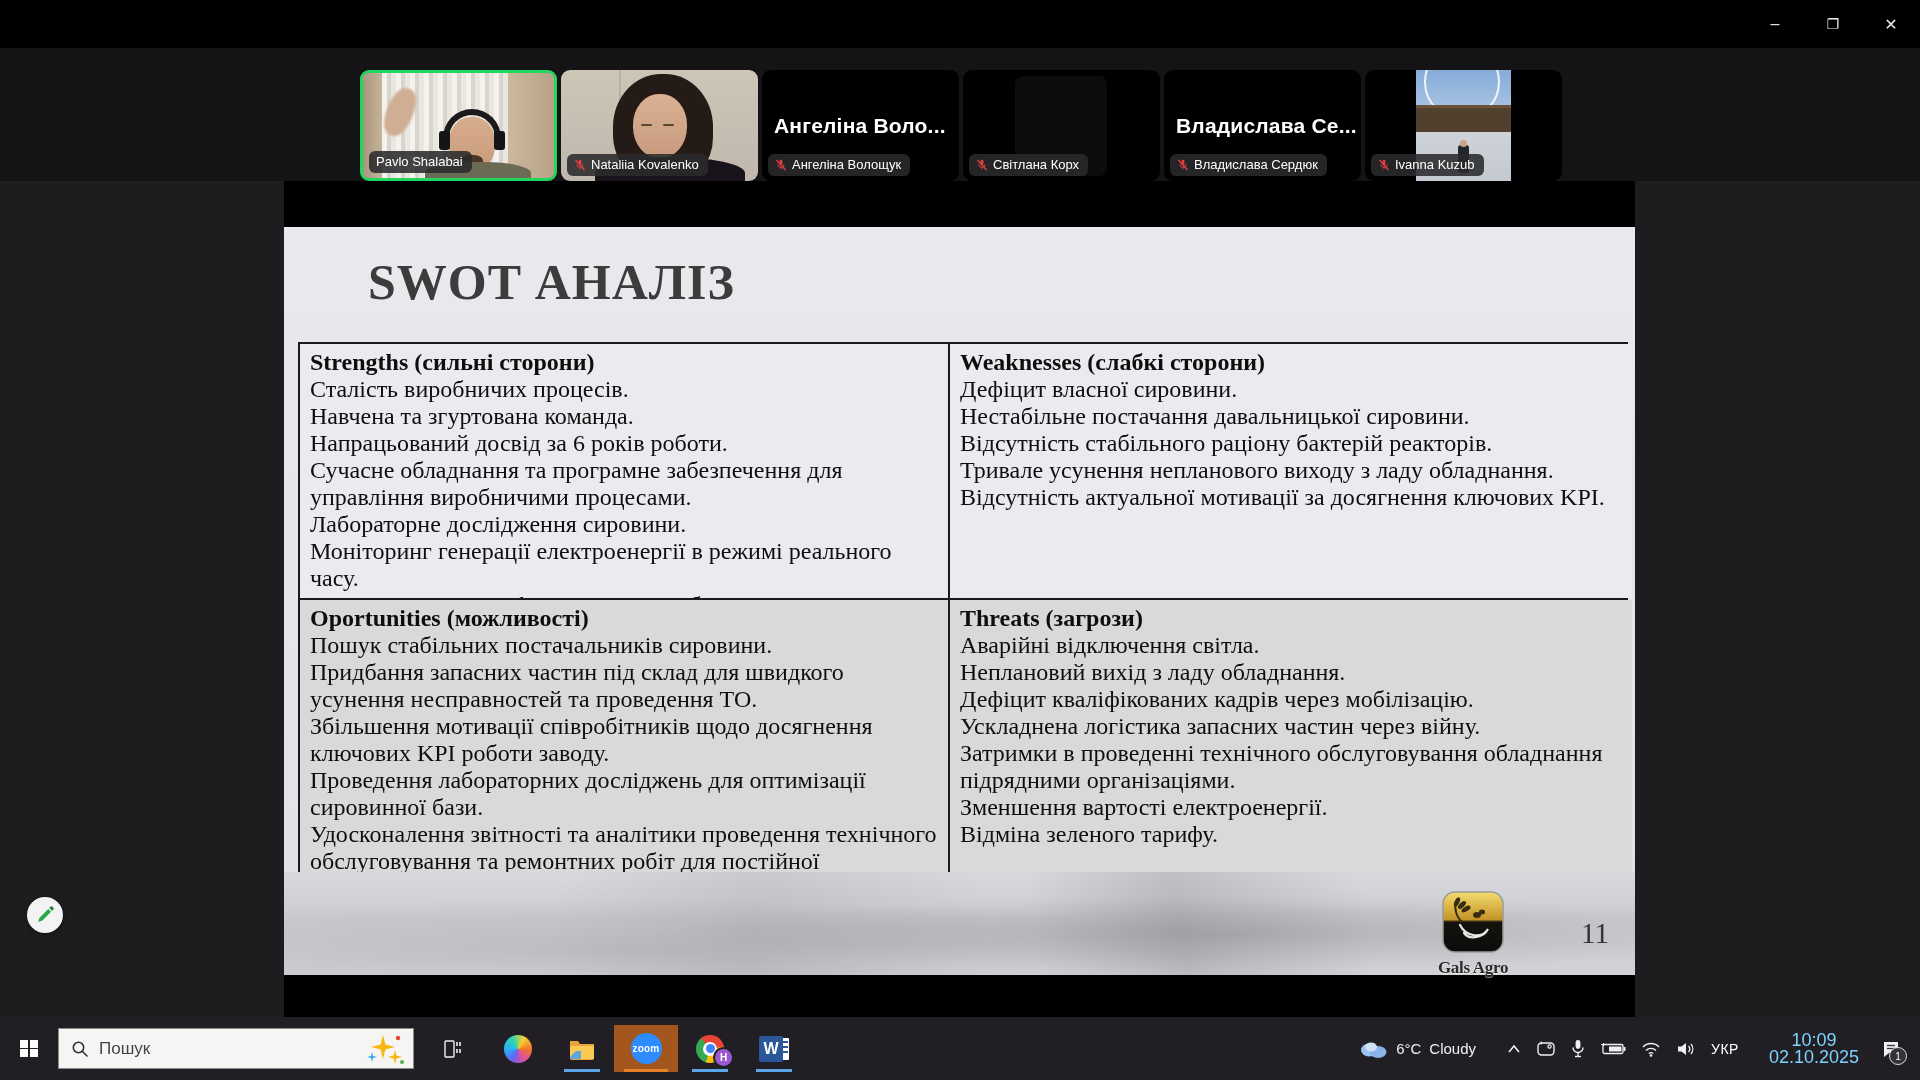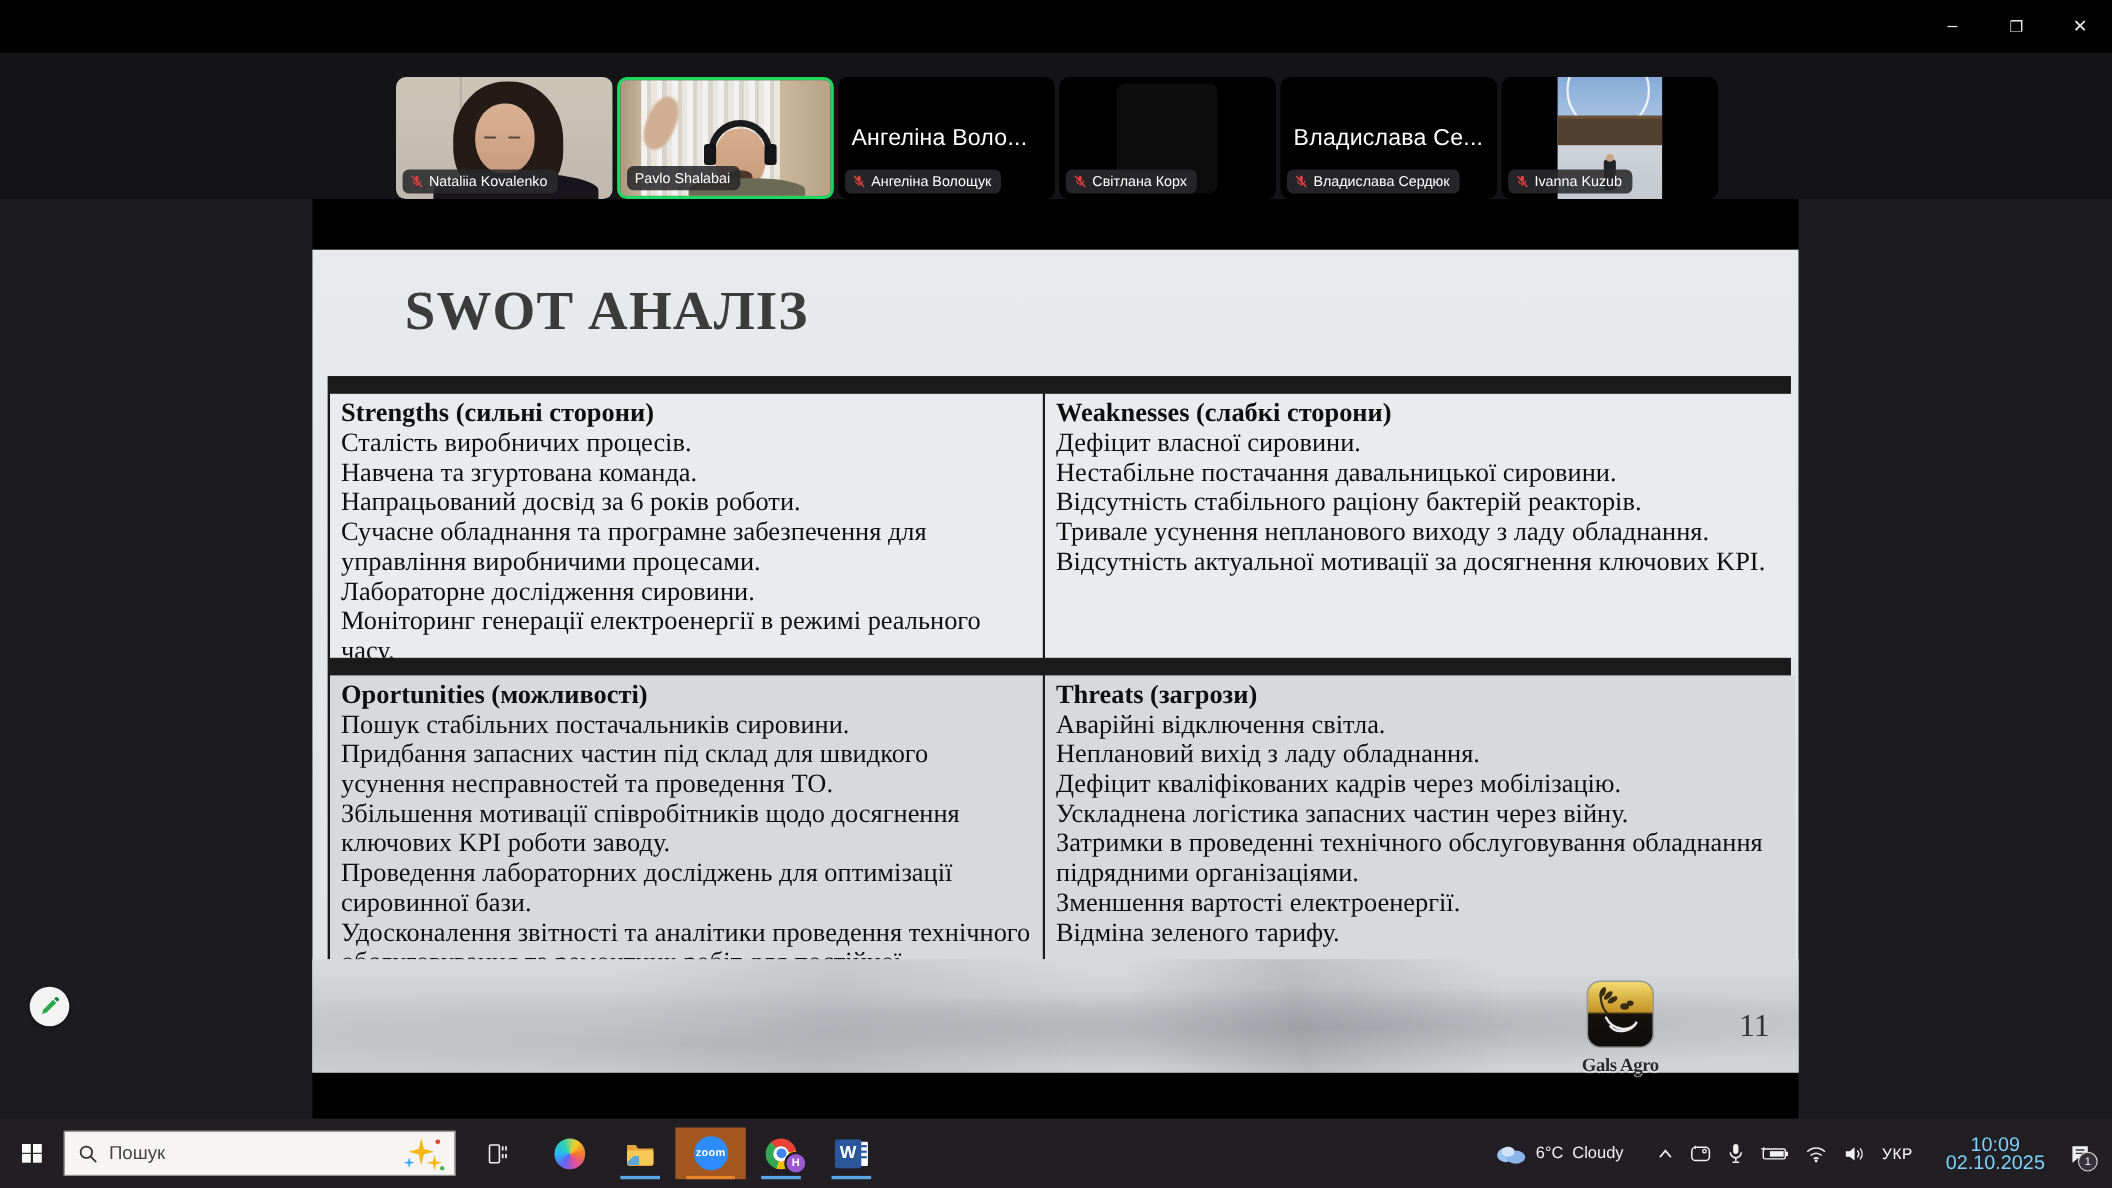--- a/index.html
+++ b/index.html
@@ -15,21 +15,21 @@
 
   
   .strip{position:absolute;top:48px;left:0;right:0;height:133px;background:#141416;}
   .tiles{position:absolute;left:360px;bottom:0;display:flex;gap:4px;}
   .tile{position:relative;width:197px;height:111px;background:#000;border-radius:9px;overflow:hidden;box-sizing:border-box;}
   .tile.active{border:3px solid #1fd75f;}
   .nametag{position:absolute;left:6px;bottom:5px;display:flex;align-items:center;gap:5px;
     background:rgba(42,42,44,.88);border-radius:6px;padding:3px 9px 4px 7px;max-width:180px;}
   .nametag span{color:#fff;font-size:13px;white-space:nowrap;}
   .display-name{position:absolute;inset:0;display:flex;align-items:center;padding-left:12px;
-    color:#fff;font-size:21px;font-weight:400;letter-spacing:.2px;}
+    color:#fff;font-size:21px;font-weight:700;letter-spacing:.2px;}
   
   .v1{position:absolute;inset:0;background:linear-gradient(#cdc5b6,#c0b8ae);}
   .v1 .seam{position:absolute;left:58px;top:0;width:2px;height:100%;background:rgba(0,0,0,.1);}
   .v1 .hair{position:absolute;left:52px;top:4px;width:100px;height:110px;background:#241b16;border-radius:48% 48% 42% 45%;}
   .v1 .face{position:absolute;left:72px;top:24px;width:54px;height:64px;background:linear-gradient(#dab194,#c89a7d);border-radius:48%;}
   .v1 .eye{position:absolute;width:11px;height:2px;background:#5a4634;border-radius:2px;top:54px;}
   .v1 .shoulders{position:absolute;left:34px;bottom:-8px;width:150px;height:32px;background:#19141c;border-radius:50% 50% 0 0;}
   
   .v2{position:absolute;inset:0;background:#ddd8d0;}
   .v2 .cl{position:absolute;left:0;top:0;width:10%;height:100%;background:linear-gradient(90deg,#a8977e,#c5b49a);}
@@ -56,21 +56,21 @@
   
   .share{position:absolute;top:181px;left:0;right:0;bottom:47px;background:#1d1d20;}
   .share-black{position:absolute;left:284px;width:1351px;top:0;bottom:0;background:#000;}
   .slide{position:absolute;left:284px;top:46px;width:1351px;height:748px;
     background:linear-gradient(#e8eaed,#dfe1e4);font-family:"Liberation Serif",serif;}
   .slide-title{position:absolute;left:84px;top:26px;font-size:50px;font-weight:bold;color:#3c3c3c;letter-spacing:1px;}
   .swot{position:absolute;left:14px;top:115px;width:1330px;height:530px;display:grid;
     grid-template-columns:648px 682px;grid-template-rows:254px 276px;
     border:2px solid #1a1a1a;box-sizing:border-box;background:#1a1a1a;grid-gap:2px;}
   .cell{background:#e9ebee;padding:4px 8px 0 10px;overflow:hidden;color:#0e0e0e;
-    font-size:24px;line-height:27px;margin-top:14px;}
+    font-size:24px;line-height:27px;}
   .cell.shaded{background:#d7d9db;}
   .cell-header{font-weight:bold;line-height:28px;}
   .photo-strip{position:absolute;left:0;top:645px;width:100%;height:103px;
     background:
       radial-gradient(ellipse at 70% 60%, rgba(80,80,85,.22), transparent 42%),
       radial-gradient(ellipse at 25% 75%, rgba(100,100,105,.18), transparent 45%),
       linear-gradient(100deg, transparent 20%, rgba(120,120,125,.16) 35%, transparent 52%),
       linear-gradient(80deg, transparent 55%, rgba(90,90,95,.2) 66%, transparent 80%),
       linear-gradient(180deg,#d8dadd 0%,#caccd0 45%,#d1d3d6 100%);}
   .logo{position:absolute;left:1148px;top:664px;width:82px;text-align:center;}
@@ -128,55 +128,55 @@
     <div class="win-controls">
       <div class="win-btn">–</div>
       <div class="win-btn restore">❐</div>
       <div class="win-btn">✕</div>
     </div>
   </div>
 
   <div class="strip">
     <div class="tiles">
 
-      <div class="tile">
-        <div class="v1">
-          <div class="seam"></div>
-            <div class="hair"></div>
-            <div class="face"></div>
-          <div class="eye" style="left:80px;"></div>
-            <div class="eye" style="left:102px;"></div>
-          <div class="shoulders"></div>
-        </div>
-        <div class="nametag">
-          <svg width="12" height="12" viewBox="0 0 12 12">
-              <rect x="4.6" y="0.8" width="2.8" height="5.2" rx="1.4" fill="#e04040"></rect>
-              <path d="M2.8 5.2a3.2 3.2 0 0 0 6.4 0" fill="none" stroke="#e04040" stroke-width="1"></path>
-              <line x1="6" y1="8.4" x2="6" y2="10.2" stroke="#e04040" stroke-width="1"></line>
-              <line x1="1.5" y1="1" x2="10.5" y2="11" stroke="#e04040" stroke-width="1.4"></line>
-            </svg>
-          <span>Nataliia Kovalenko</span>
-        </div>
-      </div>
-
       <div class="tile active">
         <div class="v2">
           <div class="cl"></div>
             <div class="cm"></div>
             <div class="cr"></div>
           <div class="hand"></div>
             <div class="head"></div>
             <div class="phband"></div>
           <div class="cup" style="left:76px;"></div>
             <div class="cup" style="left:131px;"></div>
           <div class="beard"></div>
             <div class="shirt"></div>
         </div>
         <div class="nametag">
           <span>Pavlo Shalabai</span>
+        </div>
+      </div>
+
+      <div class="tile">
+        <div class="v1">
+          <div class="seam"></div>
+            <div class="hair"></div>
+            <div class="face"></div>
+          <div class="eye" style="left:80px;"></div>
+            <div class="eye" style="left:102px;"></div>
+          <div class="shoulders"></div>
+        </div>
+        <div class="nametag">
+          <svg width="12" height="12" viewBox="0 0 12 12">
+              <rect x="4.6" y="0.8" width="2.8" height="5.2" rx="1.4" fill="#e04040"></rect>
+              <path d="M2.8 5.2a3.2 3.2 0 0 0 6.4 0" fill="none" stroke="#e04040" stroke-width="1"></path>
+              <line x1="6" y1="8.4" x2="6" y2="10.2" stroke="#e04040" stroke-width="1"></line>
+              <line x1="1.5" y1="1" x2="10.5" y2="11" stroke="#e04040" stroke-width="1.4"></line>
+            </svg>
+          <span>Nataliia Kovalenko</span>
         </div>
       </div>
 
       <div class="tile">
         <div class="display-name">Ангеліна Воло...</div>
         <div class="nametag">
           <svg width="12" height="12" viewBox="0 0 12 12">
               <rect x="4.6" y="0.8" width="2.8" height="5.2" rx="1.4" fill="#e04040"></rect>
               <path d="M2.8 5.2a3.2 3.2 0 0 0 6.4 0" fill="none" stroke="#e04040" stroke-width="1"></path>
               <line x1="6" y1="8.4" x2="6" y2="10.2" stroke="#e04040" stroke-width="1"></line>

